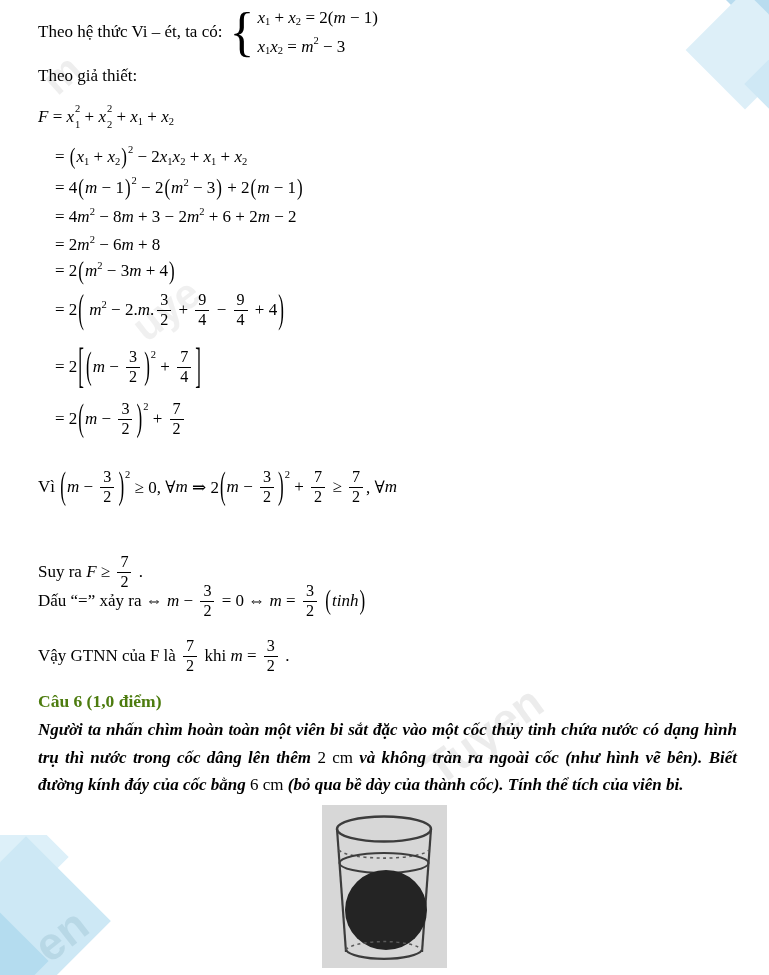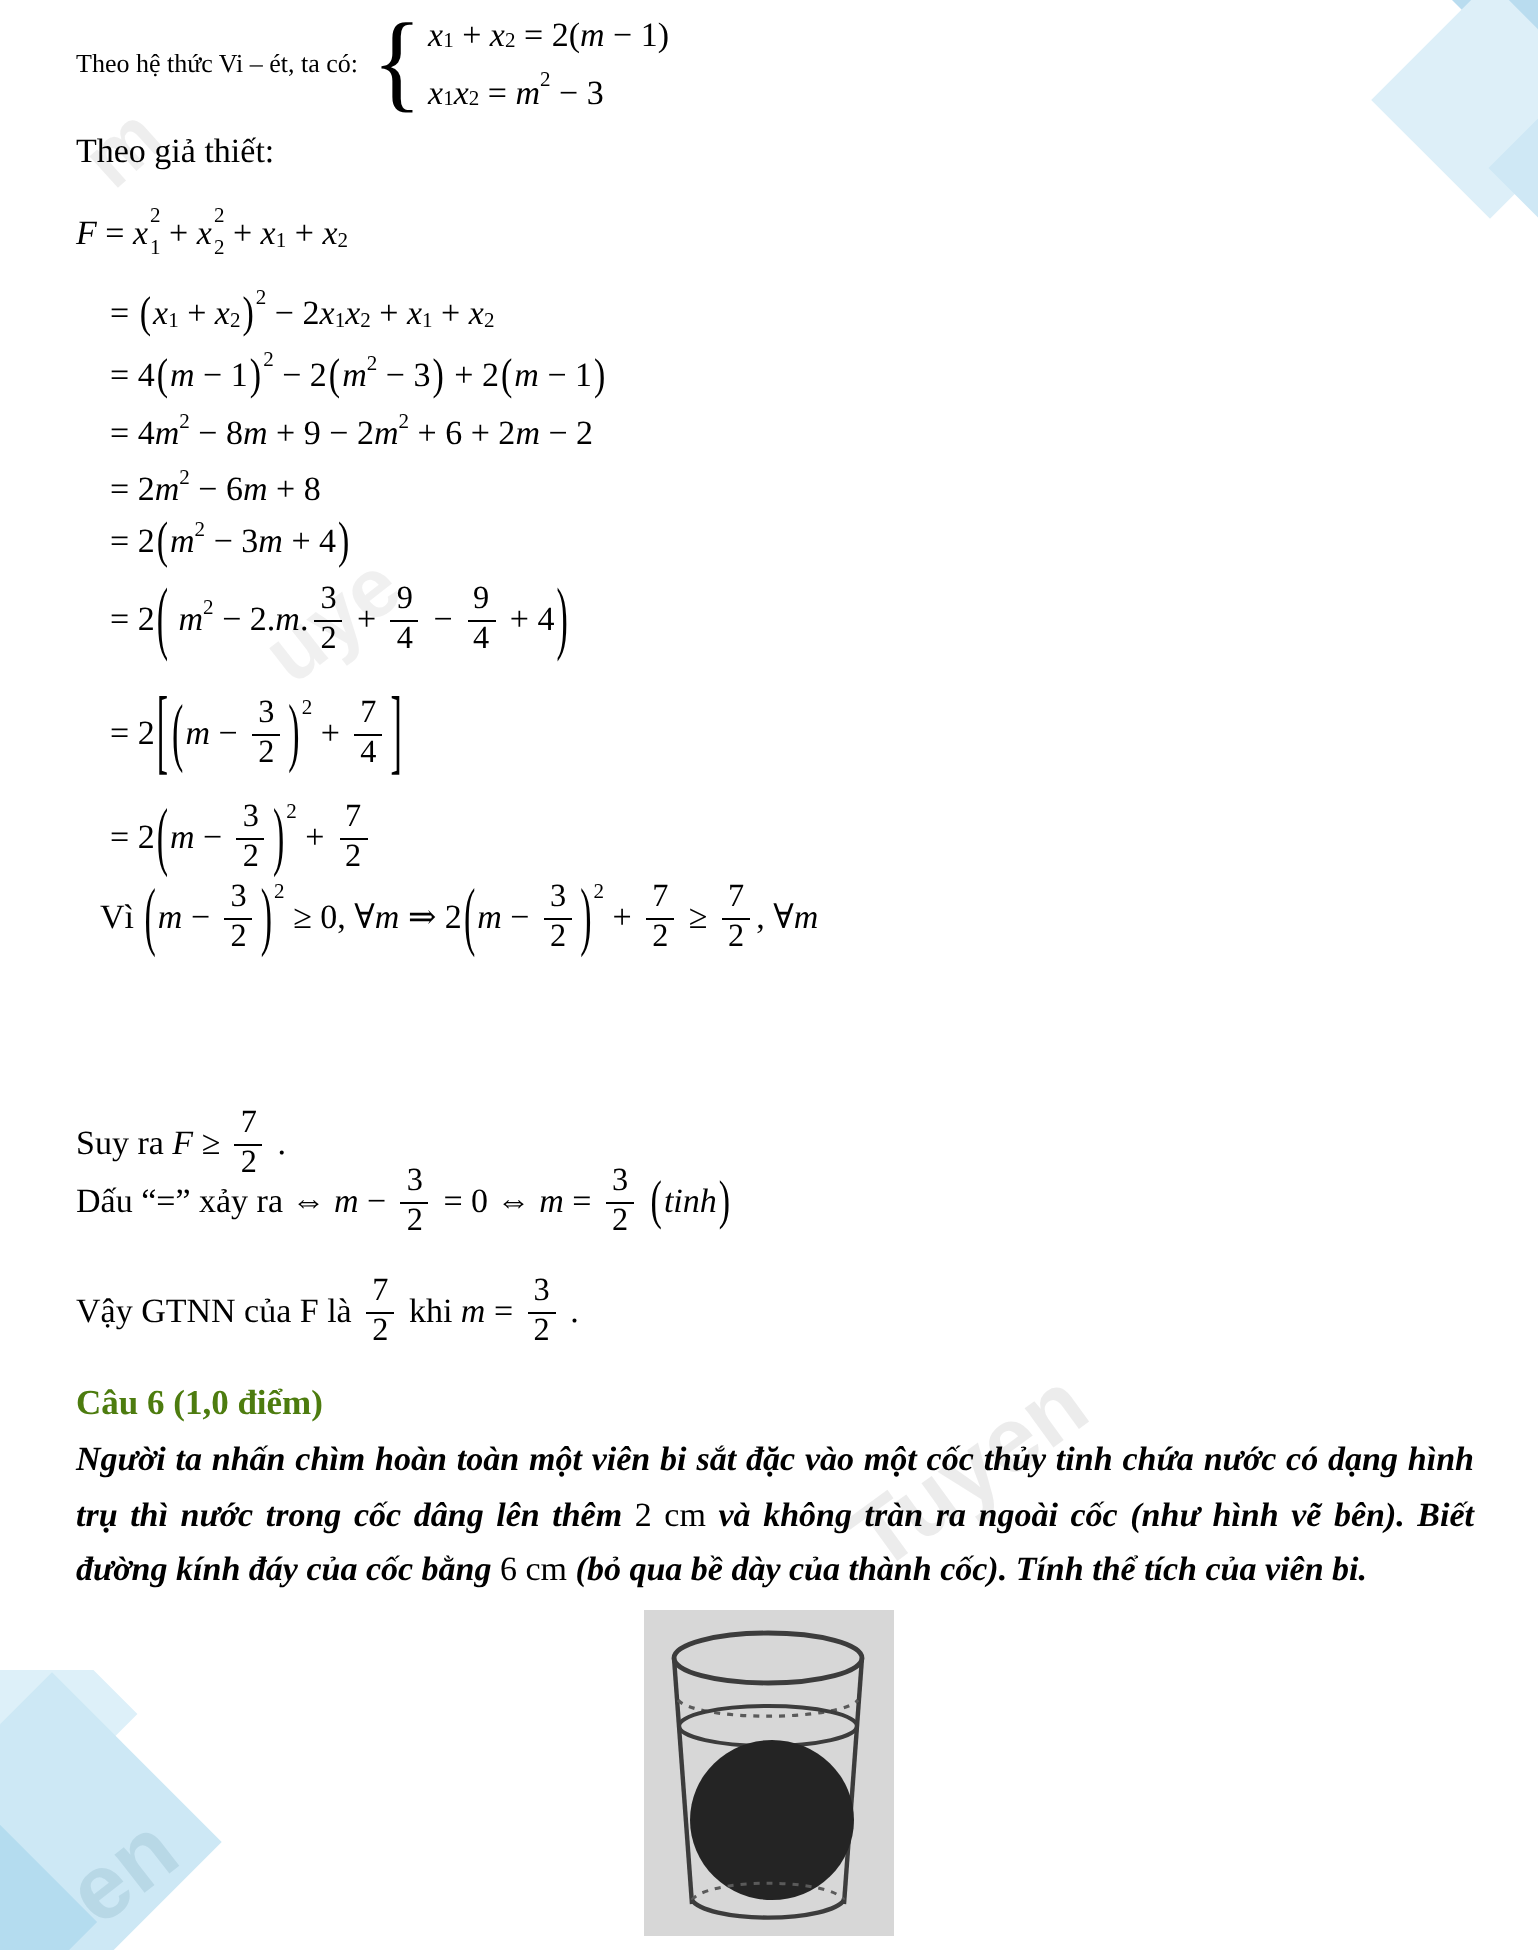--- a/index.html
+++ b/index.html
@@ -35,21 +35,21 @@
   .mdel{display:inline-block;transform-origin:50% 50%;padding:0 1px;}
   .frac{display:inline-flex;flex-direction:column;align-items:center;margin:0 3px;
         line-height:1.15;font-size:.95em;}
   .frac .fn{padding:0 3px;}
   .frac .fd{border-top:1.4px solid #000;padding:0 3px;}
   .mss{display:inline-flex;flex-direction:column;align-items:flex-start;
        font-size:.62em;line-height:1;gap:5px;padding-left:1px;white-space:pre;}
 
   
   .sys{position:absolute;left:38px;top:4px;height:56px;display:flex;align-items:center;}
-  .sys-label{font-size:13px;white-space:pre;margin-right:7px;}
+  .sys-label{font-size:17px;white-space:pre;margin-right:7px;}
   .sys-brace{font-size:52px;line-height:1;transform:scaleY(1.05);font-weight:300;margin-right:3px;}
   .sys-rows{display:flex;flex-direction:column;gap:5px;}
   .sys-row{display:flex;align-items:center;font-size:17px;height:24px;}
 
   .plain-label{position:absolute;font-size:17px;text-align:right;}
 
   
   .heading{position:absolute;left:38px;top:691px;font-size:17.5px;font-weight:bold;}
   .problem{position:absolute;left:38px;top:716px;width:699px;font-size:17px;
            line-height:27.5px;text-align:justify;}
@@ -164,21 +164,21 @@
       <span class="m-i">m</span>
       <span class="m-r"> − 1</span>
       <span class="mdel" style="transform: scaleY(1.3);">)</span>
     </div>
   <div class="mathline" style="left:55px;top:204px;height:26px;">
       <span class="m-r">= 4</span>
       <span class="m-i">m</span>
       <span class="m-sup">2</span>
       <span class="m-r"> − 8</span>
       <span class="m-i">m</span>
-      <span class="m-r"> + 9 − 2</span>
+      <span class="m-r"> + 3 − 2</span>
       <span class="m-i">m</span>
       <span class="m-sup">2</span>
       <span class="m-r"> + 6 + 2</span>
       <span class="m-i">m</span>
       <span class="m-r"> − 2</span>
     </div>
   <div class="mathline" style="left:55px;top:232px;height:26px;">
       <span class="m-r">= 2</span>
       <span class="m-i">m</span>
       <span class="m-sup">2</span>
@@ -251,21 +251,21 @@
         <span class="fd">2</span>
       </span>
       <span class="mdel" style="transform: scaleY(2.25);">)</span>
       <span class="m-sup" style="transform: translateY(-1.25em);">2</span>
       <span class="m-r"> + </span>
       <span class="frac">
         <span class="fn">7</span>
         <span class="fd">2</span>
       </span>
     </div>
-  <div class="mathline" style="left:38px;top:432px;height:54px;margin-left:12px;">
+  <div class="mathline" style="left:38px;top:460px;height:54px;">
       <span class="m-r">Vì </span>
       <span class="mdel" style="transform: scaleY(2.25);">(</span>
       <span class="m-i">m</span>
       <span class="m-r"> − </span>
       <span class="frac">
         <span class="fn">3</span>
         <span class="fd">2</span>
       </span>
       <span class="mdel" style="transform: scaleY(2.25);">)</span>
       <span class="m-sup" style="transform: translateY(-1.25em);">2</span>

